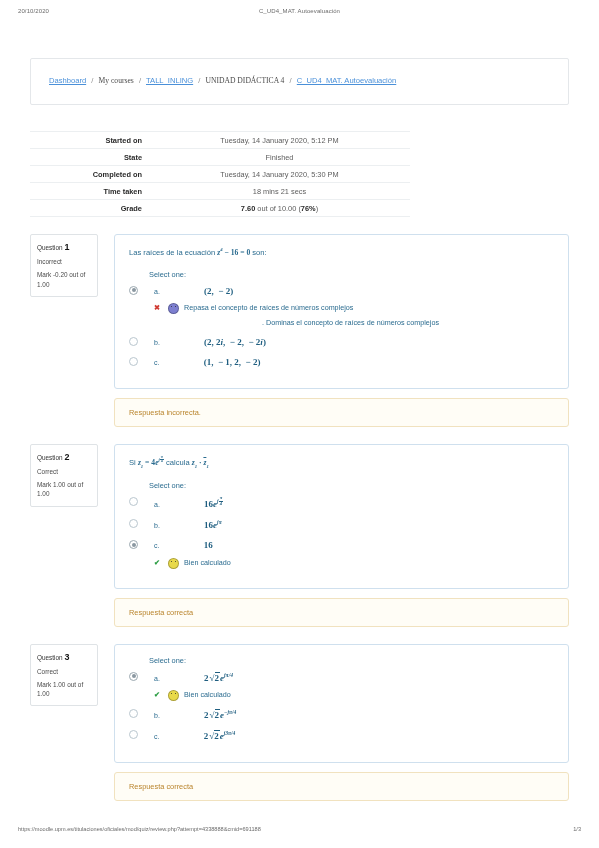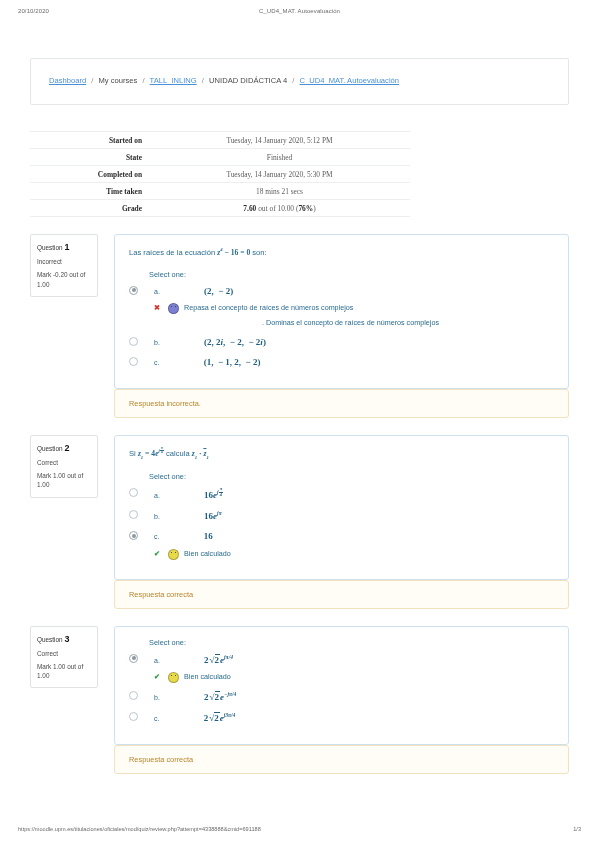--- a/index.html
+++ b/index.html
@@ -59,29 +59,28 @@
     font-size: 7.6px;
     color: #4a4a4a;
     line-height: 1;
     white-space: nowrap;
   }
   .crumb a {
     color: #4a90d9;
     text-decoration: underline;
   }
   .crumb .sep { color: #8a8a8a; margin: 0 3px; }
-  .crumb .plain { color: #4a4a4a; }
+  .crumb .plain { color: #4a4a4a; font-family: Liberation Serif, serif; }
 
   
   .summary {
     margin-top: 26px;
     width: 380px;
     border-collapse: collapse;
     font-size: 7.4px;
-    font-family: Liberation Serif, serif;
   }
   .summary tr { border-bottom: 1px solid #eceff1; }
   .summary tr:first-child { border-top: 1px solid #eceff1; }
   .summary th {
     text-align: right;
     font-weight: bold;
     color: #2b2b2b;
     padding: 3.5px 7px 3.5px 0;
     width: 112px;
     vertical-align: middle;
@@ -218,20 +217,21 @@
     font-size: 7.2px;
     color: #2a6b8f;
     margin: -3px 0 7px 18px;
     line-height: 1.5;
     text-align: center;
   }
 
   
   .resp-banner {
     margin-left: 84px;
+    margin-top: 9px;
     border: 1px solid #f1e2bf;
     border-radius: 3px;
     background: #fffdf6;
     box-sizing: border-box;
     padding: 9px 14px;
     font-size: 7.4px;
     color: #b9842c;
   }
 
   

